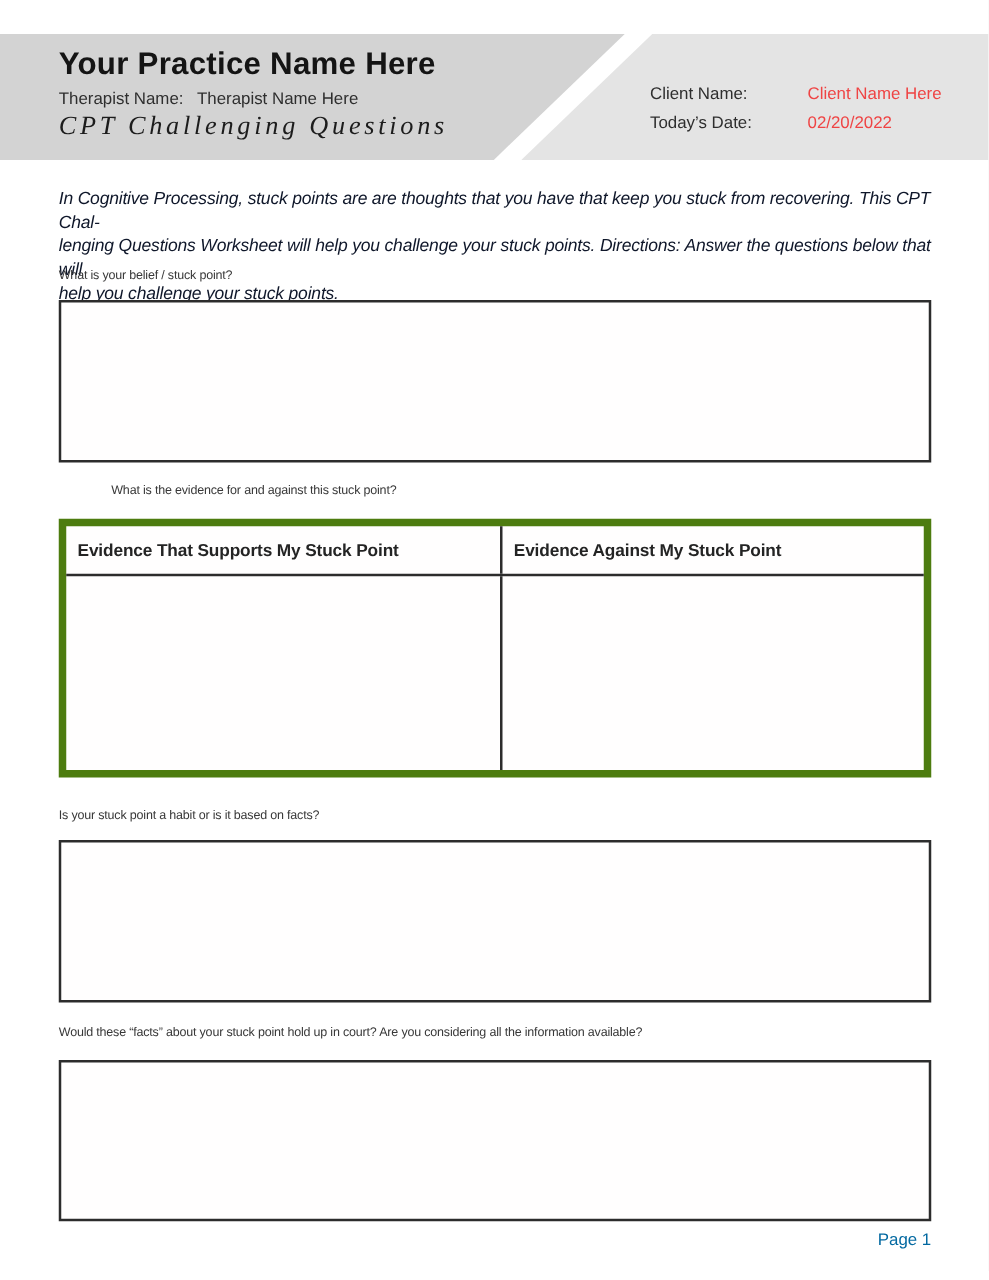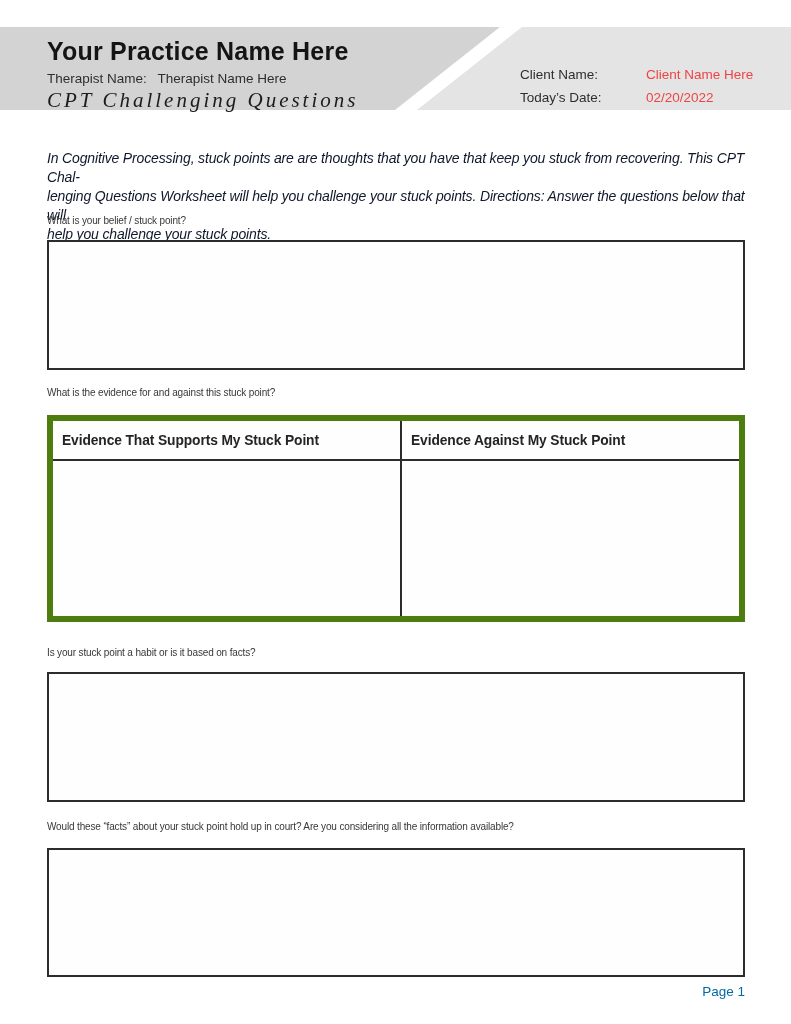--- a/index.html
+++ b/index.html
@@ -15,21 +15,21 @@
     overflow: hidden;
     color: #333333;
   }
 
   
   .band {
     position: absolute;
     top: 27px;
     left: 0;
     width: 791px;
-    height: 83px;
+    height: 101px;
   }
   .band-left {
     position: absolute;
     inset: 0;
     background: #d3d3d3;
     clip-path: polygon(0 0, 500px 0, 395px 100%, 0 100%);
   }
   .band-right {
     position: absolute;
     inset: 0;
@@ -91,21 +91,21 @@
   .question {
     position: absolute;
     left: 47px;
     width: 700px;
     font-size: 10px;
     line-height: 17px;
     color: #383838;
     letter-spacing: -0.15px;
   }
   .q1 { top: 212px; }
-  .q2 { top: 384px; }
+  .q2 { top: 384px; margin-left: 42px; }
   .q3 { top: 644px; }
   .q4 { top: 818px; }
 
   .answer-box {
     position: absolute;
     left: 47px;
     width: 698px;
     border: 2px solid #2c2c2c;
     background: #fffefe;
   }

